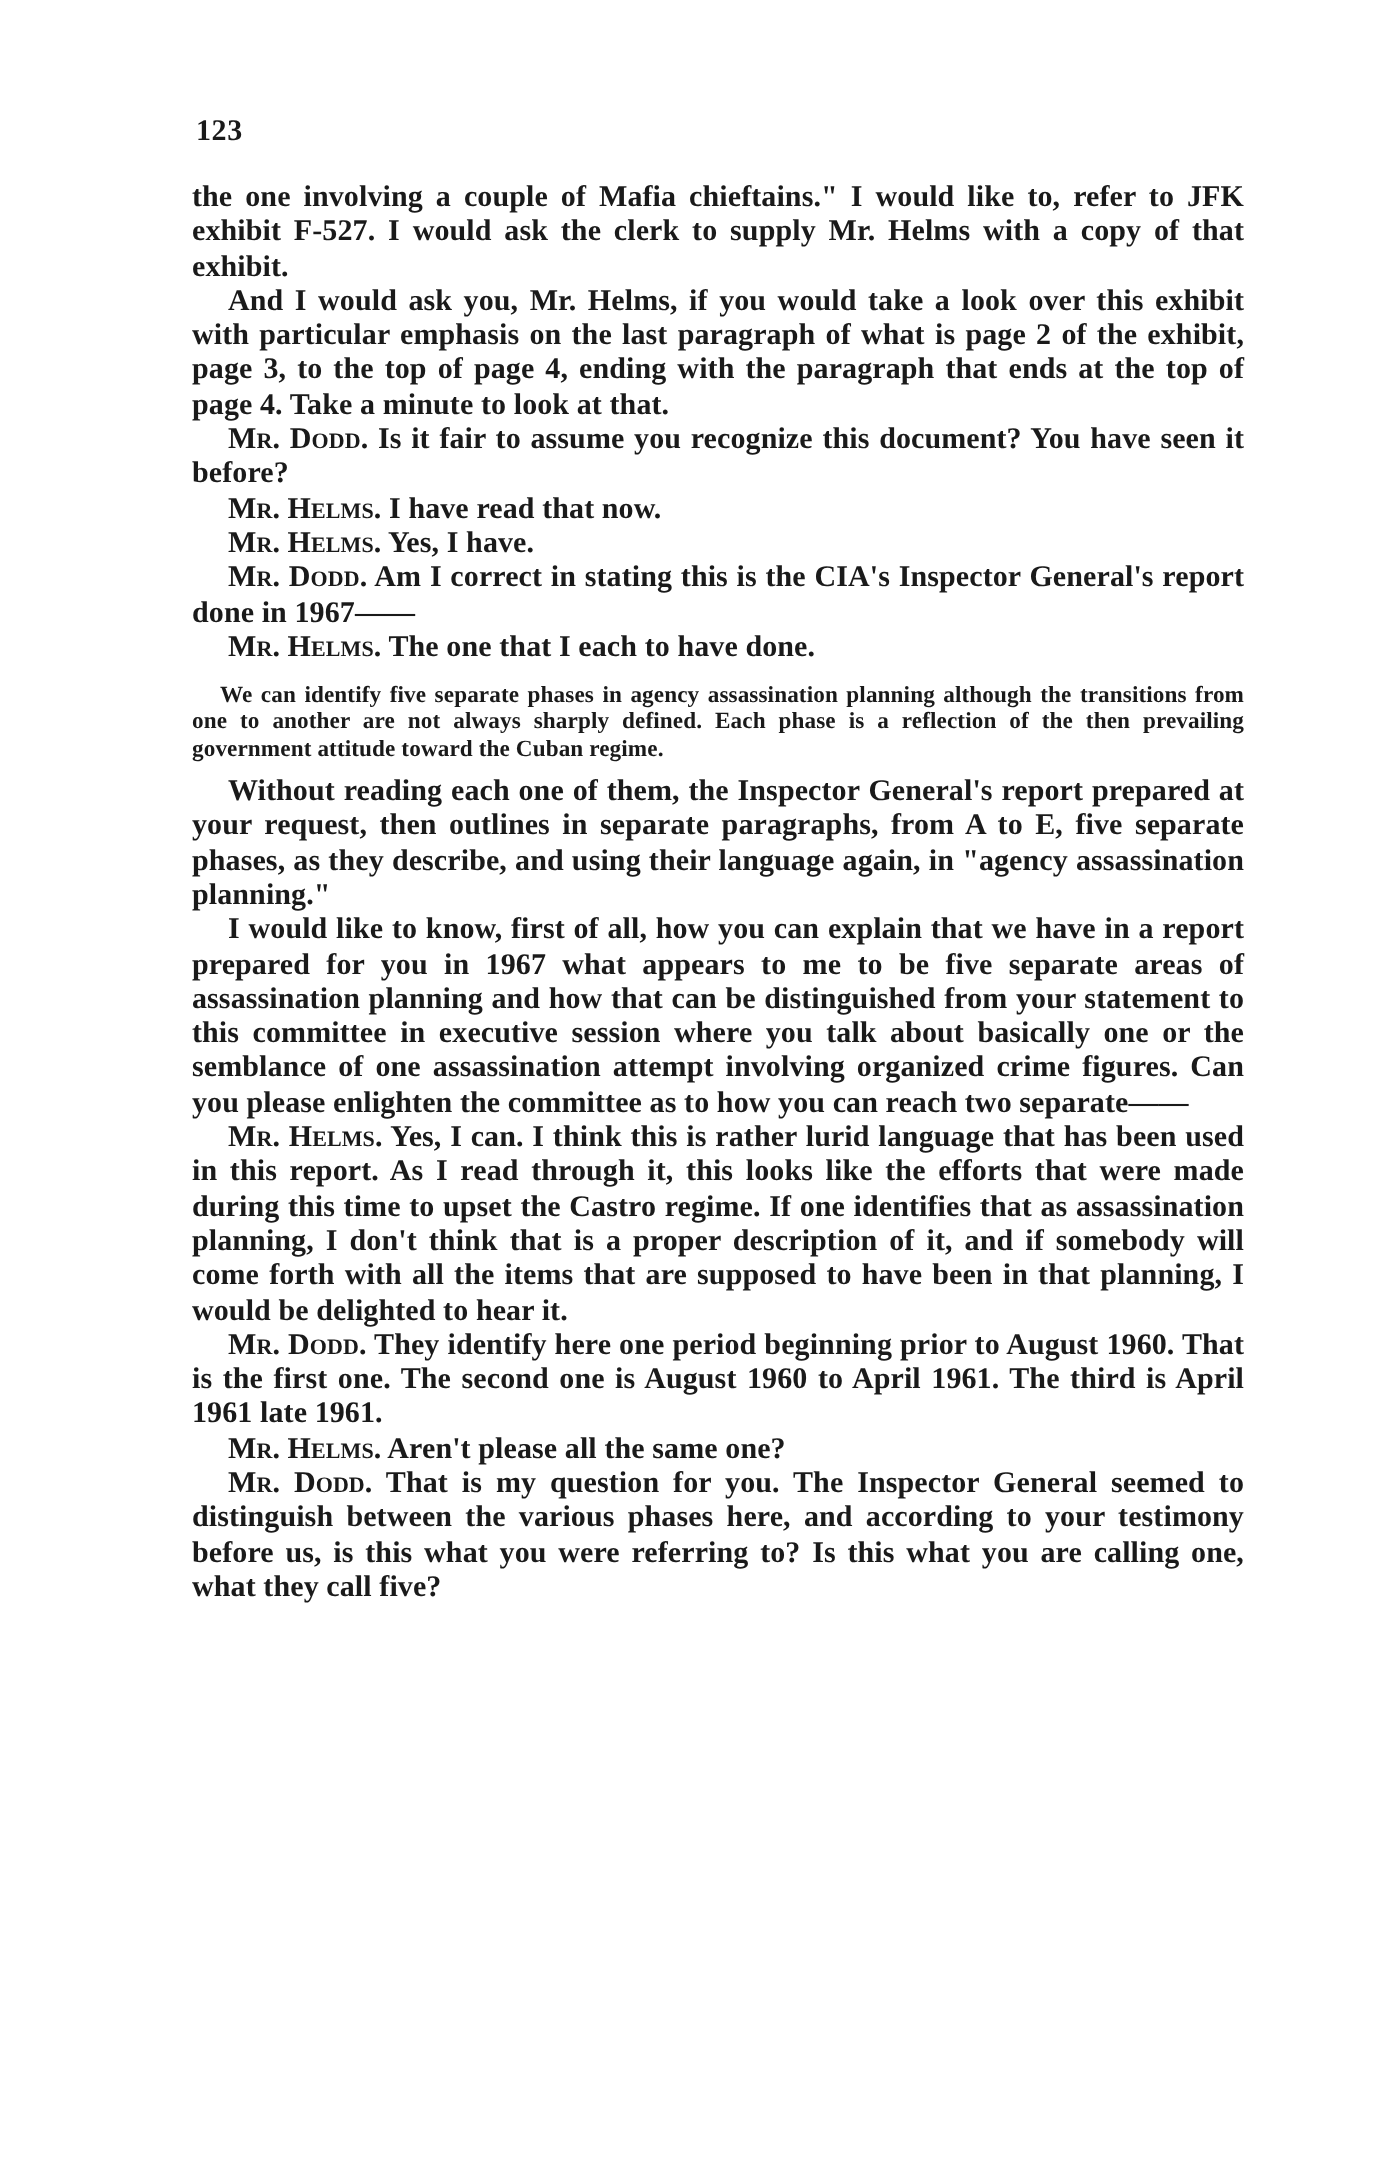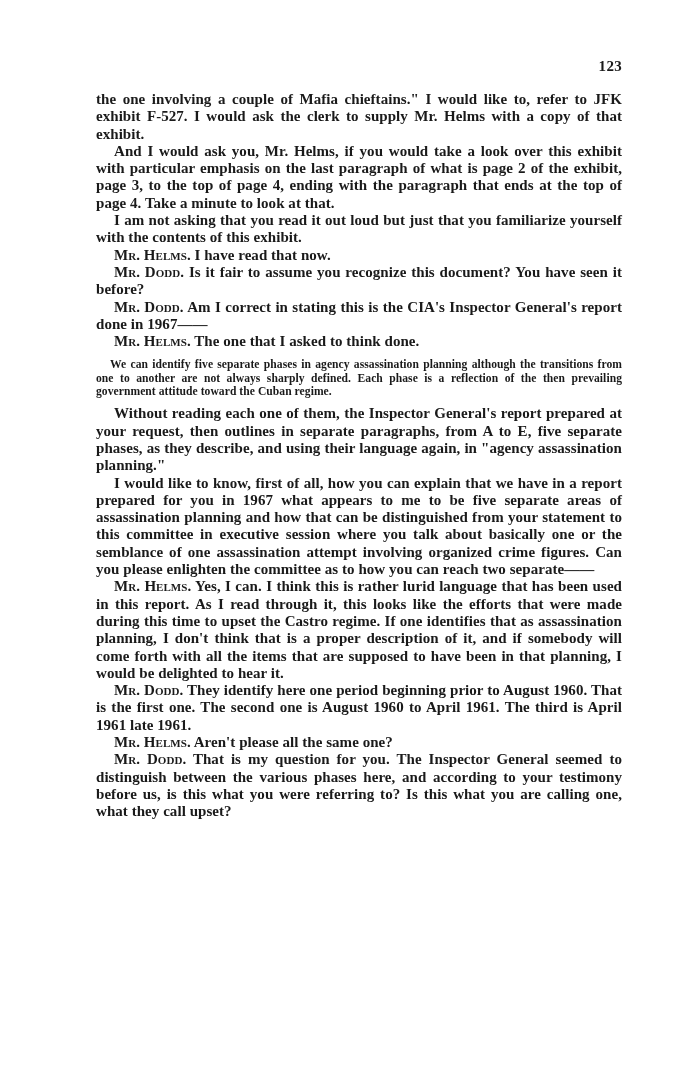--- a/index.html
+++ b/index.html
@@ -15,21 +15,21 @@
       color: #1a1a1a;
       font-family: "DejaVu Serif", "Liberation Serif", serif;
     }
     .page {
       position: absolute;
       left: 96px;
       top: 58px;
       width: 526px;
     }
     .page-number {
-      text-align: right;
+      text-align: left;
       font-family: "Liberation Serif", serif;
       font-weight: bold;
       font-size: 15px;
       line-height: 17px;
       margin: 0 0 16px 0;
       letter-spacing: 0.3px;
       padding-left: 2px;
     }
     .body-text p {
       margin: 0;
@@ -63,32 +63,32 @@
   </style>
 </head>
 <body>
 
 <div class="page">
   <div class="page-number">123</div>
 
   <div class="body-text">
     <p class="no-indent"><span class="sc"></span><span>the one involving a couple of Mafia chieftains." I would like to, refer to JFK exhibit F-527. I would ask the clerk to supply Mr. Helms with a copy of that exhibit.</span></p>
     <p><span class="sc"></span><span>And I would ask you, Mr. Helms, if you would take a look over this exhibit with particular emphasis on the last paragraph of what is page 2 of the exhibit, page 3, to the top of page 4, ending with the paragraph that ends at the top of page 4. Take a minute to look at that.</span></p>
-    <p><span class="sc"></span><span>I am not asking that you read it out loud but just that you familiarize yourself with the contents of this exhibit.</span></p>
+    <p><span class="sc">Mr. Dodd.</span><span> Is it fair to assume you recognize this document? You have seen it before?</span></p>
     <p><span class="sc">Mr. Helms.</span><span> I have read that now.</span></p>
-    <p><span class="sc">Mr. Dodd.</span><span> Is it fair to assume you recognize this document? You have seen it before?</span></p>
+    <p><span class="sc">Mr. Helms.</span><span> Yes, I have.</span></p>
     <p><span class="sc">Mr. Dodd.</span><span> Am I correct in stating this is the CIA's Inspector General's report done in 1967——</span></p>
-    <p><span class="sc">Mr. Helms.</span><span> The one that I asked to think done.</span></p>
+    <p><span class="sc">Mr. Helms.</span><span> The one that I each to have done.</span></p>
   </div>
 
   <div class="quote">
     <p>We can identify five separate phases in agency assassination planning although the transitions from one to another are not always sharply defined. Each phase is a reflection of the then prevailing government attitude toward the Cuban regime.</p>
   </div>
 
   <div class="body-text">
     <p><span class="sc"></span><span>Without reading each one of them, the Inspector General's report prepared at your request, then outlines in separate paragraphs, from A to E, five separate phases, as they describe, and using their language again, in "agency assassination planning."</span></p>
     <p><span class="sc"></span><span>I would like to know, first of all, how you can explain that we have in a report prepared for you in 1967 what appears to me to be five separate areas of assassination planning and how that can be distinguished from your statement to this committee in executive session where you talk about basically one or the semblance of one assassination attempt involving organized crime figures. Can you please enlighten the committee as to how you can reach two separate——</span></p>
     <p><span class="sc">Mr. Helms.</span><span> Yes, I can. I think this is rather lurid language that has been used in this report. As I read through it, this looks like the efforts that were made during this time to upset the Castro regime. If one identifies that as assassination planning, I don't think that is a proper description of it, and if somebody will come forth with all the items that are supposed to have been in that planning, I would be delighted to hear it.</span></p>
     <p><span class="sc">Mr. Dodd.</span><span> They identify here one period beginning prior to August 1960. That is the first one. The second one is August 1960 to April 1961. The third is April 1961 late 1961.</span></p>
     <p><span class="sc">Mr. Helms.</span><span> Aren't please all the same one?</span></p>
-    <p><span class="sc">Mr. Dodd.</span><span> That is my question for you. The Inspector General seemed to distinguish between the various phases here, and according to your testimony before us, is this what you were referring to? Is this what you are calling one, what they call upset?</span></p>
+    <p><span class="sc">Mr. Dodd.</span><span> That is my question for you. The Inspector General seemed to distinguish between the various phases here, and according to your testimony before us, is this what you were referring to? Is this what you are calling one, what they call five?</span></p>
   </div>
 </div>
 
 </body></html>

